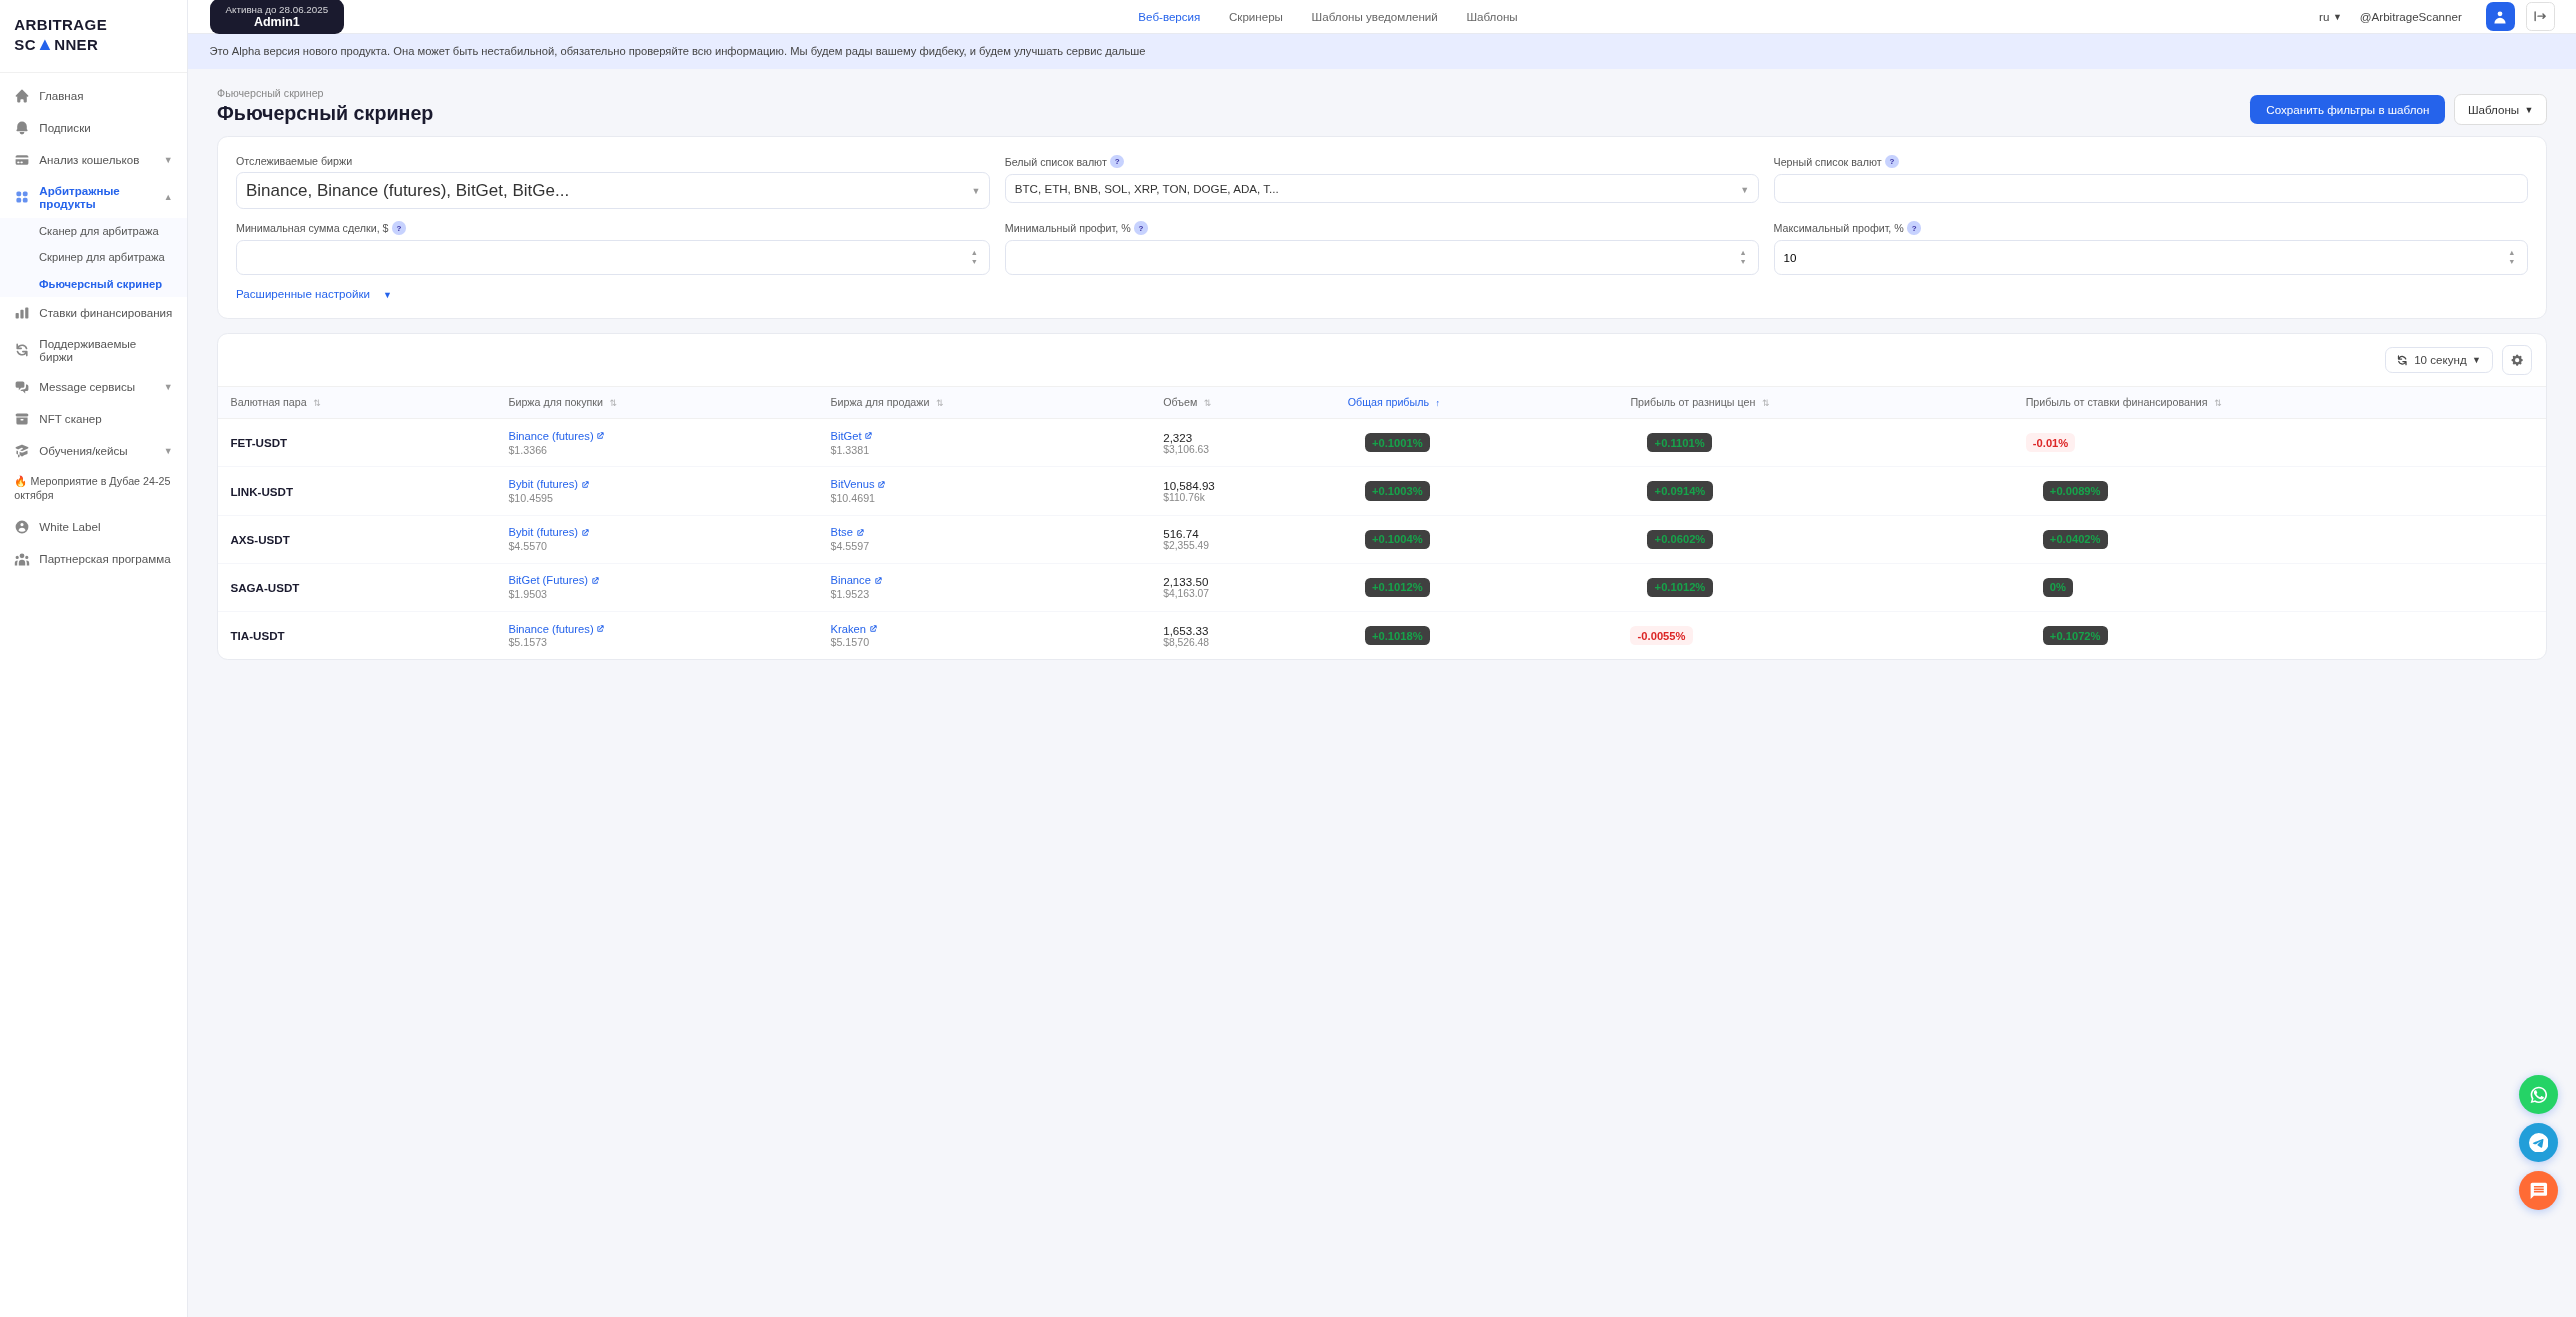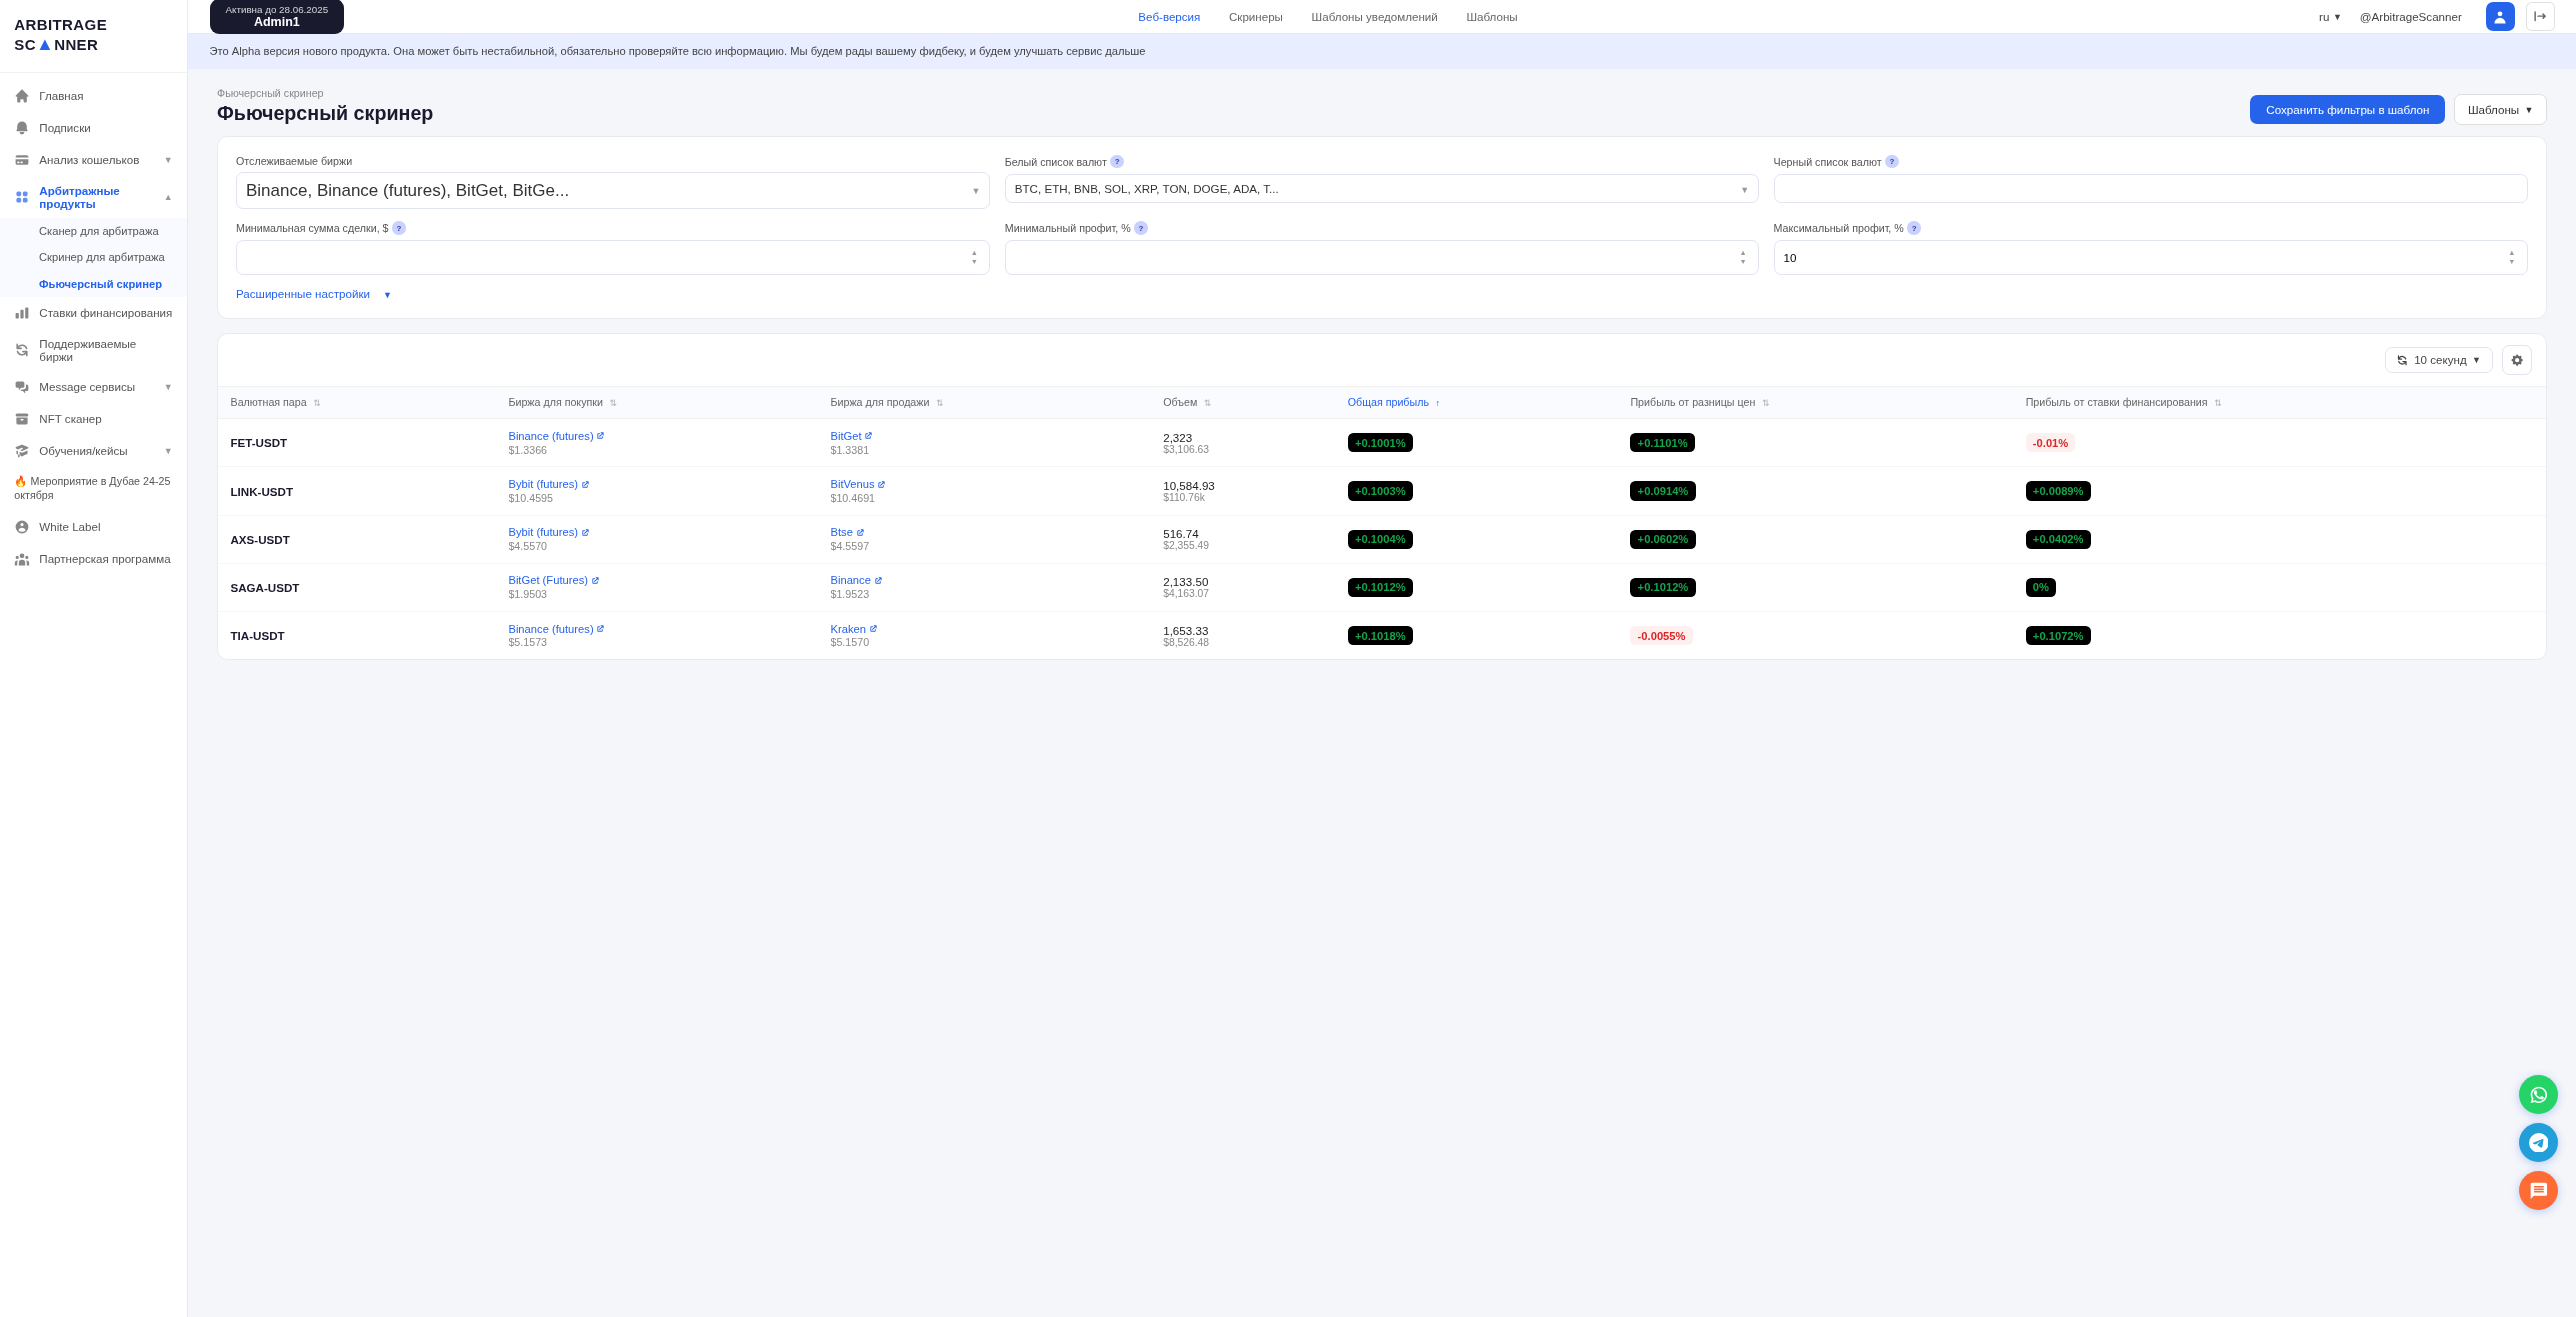--- a/index.html
+++ b/index.html
@@ -73,21 +73,21 @@
     .data-table { width: 100%; border-collapse: collapse; }
     .data-table th { padding: 9.8px 12.5px; text-align: left; font-size: 10.7px; color: #666; font-weight: 500; border-bottom: 0.9px solid #f0f0f0; background: #fafbff; white-space: nowrap; }
     .data-table td { padding: 10.7px 12.5px; border-bottom: 0.9px solid #f5f6fa; font-size: 11.6px; vertical-align: middle; }
     .data-table tr:last-child td { border-bottom: none; }
     .pair-cell { font-weight: 600; color: #1a1a2e; }
     .exchange-link { color: #2563eb; font-size: 11.2px; display: flex; align-items: center; gap: 2.7px; cursor: pointer; margin-bottom: 1.8px; }
     .exchange-price { color: #888; font-size: 10.7px; }
     .volume-main { font-weight: 500; }
     .volume-sub { color: #888; font-size: 10.3px; }
     .profit-badge { border-radius: 5.4px; padding: 3.6px 7.2px; font-size: 11.2px; font-weight: 600; text-align: center; display: inline-block; }
-    .profit-green { background: #000000; color: #16a34a; }
+    .profit-green { background: #404040; color: #16a34a; margin-left: 17px; }
     .profit-red { background: #fff0f0; color: #dc2626; }
     
     
     .fab-container { position: fixed; right: 18px; bottom: 107px; display: flex; flex-direction: column; gap: 9px; z-index: 100; }
     .fab-btn { width: 39px; height: 39px; border-radius: 50%; background: #2563eb; display: flex; align-items: center; justify-content: center; cursor: pointer; box-shadow: 0 1.8px 9px rgba(37,99,235,0.3); color: white; font-size: 16px; }
     .fab-btn.whatsapp { background: #25d366; }
     .fab-btn.telegram { background: #229ed9; }
     .fab-btn.chat { background: #ff6b35; }
     
     

